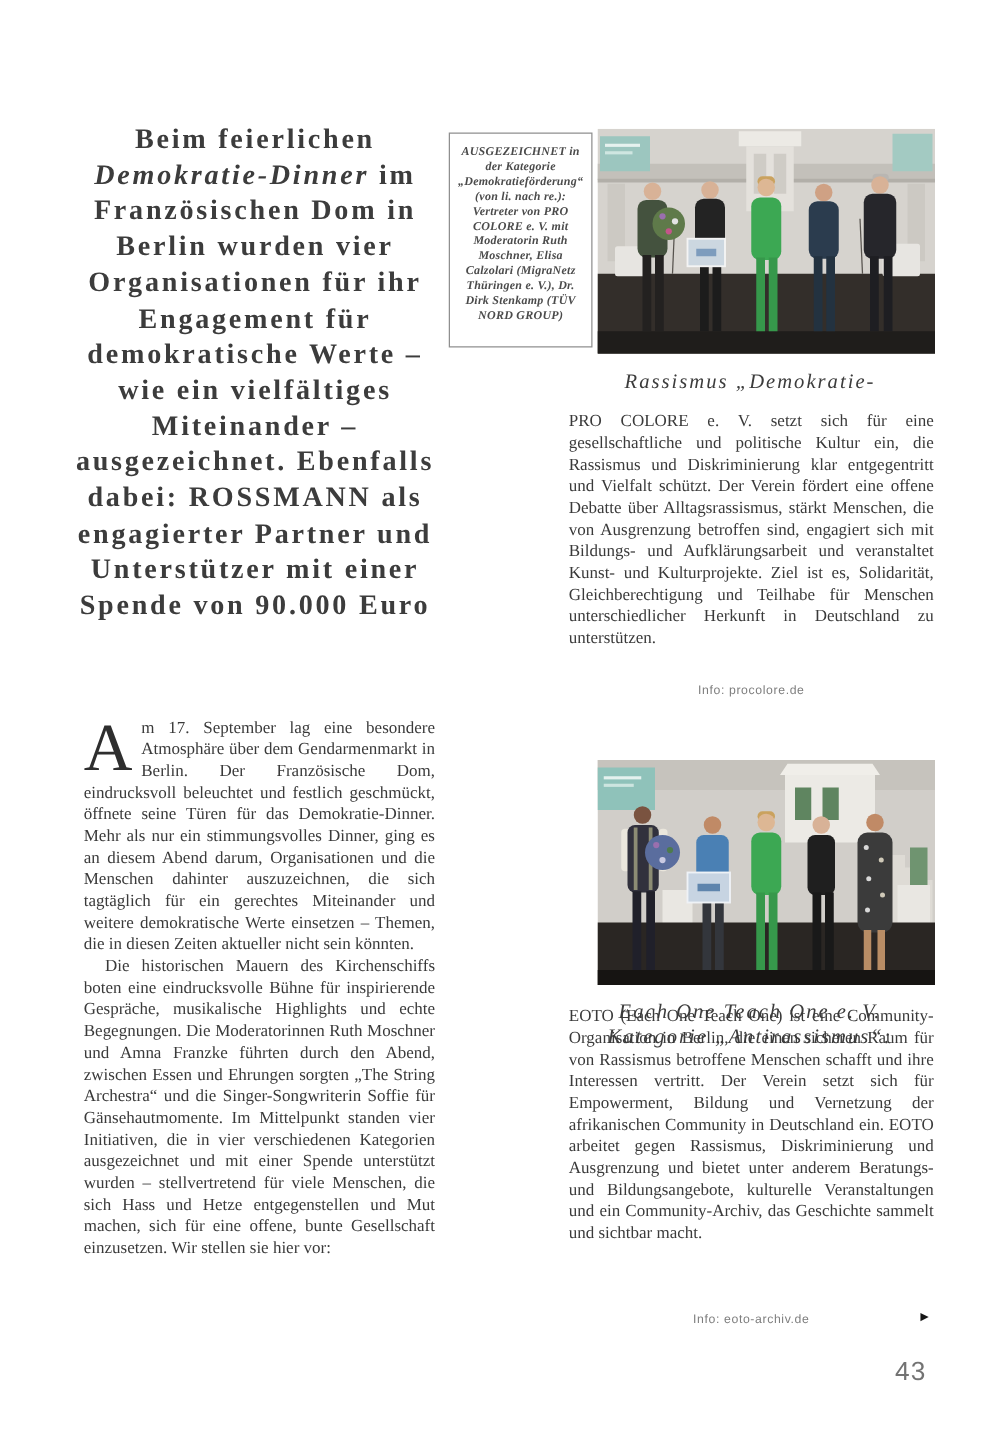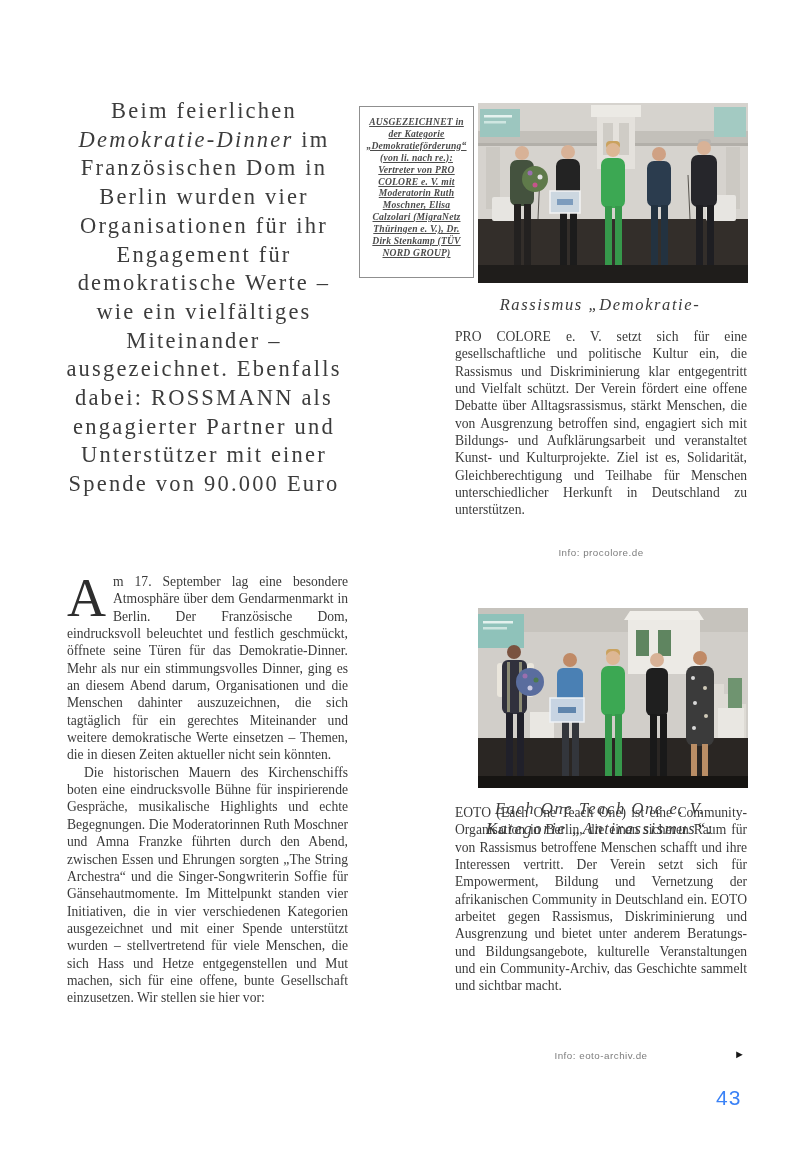--- a/index.html
+++ b/index.html
@@ -4,42 +4,42 @@
 <style>
   html,body { margin:0; padding:0; background:#ffffff; }
   .page {
     position:relative; width:800px; height:1149px; background:#ffffff;
     font-family:"Liberation Serif", serif; color:#3a3a3a; overflow:hidden;
   }
   
   .headline {
     position:absolute; left:58px; top:97px; width:292px;
     text-align:center; font-size:22.5px; line-height:28.7px;
-    letter-spacing:2.2px; color:#3c3c3c; font-weight:400;
+    letter-spacing:2.2px; color:#3c3c3c; font-weight:700;
   }
   .headline .it { font-style:italic; }
   .article-body {
     position:absolute; left:67px; top:573px; width:281px;
     font-size:13.6px; line-height:17.35px; text-align:justify;
     color:#3a3a3a;
   }
   .article-body p { margin:0; }
   .dropcap {
     float:left; font-size:54px; line-height:44px;
     padding:3px 7px 0 0; color:#2e2e2e;
   }
   .para-indent { text-indent:17px; }
   
   .caption-box {
     position:absolute; left:359px; width:115px; box-sizing:border-box;
     border:1px solid #8f8f8f; background:#ffffff;
     text-align:center; font-style:italic; font-weight:bold;
     font-size:9.6px; line-height:11.9px; letter-spacing:0.2px;
     color:#4b4b4b; padding:9px 5px 6px 5px;
-    overflow:hidden; hyphens:auto;text-decoration:underline;
+    overflow:hidden; hyphens:auto;
   }
   #caption-1 { top:106px; height:172px; }
   #caption-2 { top:608px; height:175px; }
   
   .photo {
     position:absolute; left:478px; width:270px; height:180px;
     display:block;
   }
   #photo-1 { top:103px; }
   #photo-2 { top:608px; }
@@ -67,21 +67,21 @@
   #info-1 { top:547px; }
   #info-2 { top:1050px; }
   .more-arrow {
     position:absolute; right:2px; top:-2px; color:#161616;
     font-size:11px; letter-spacing:0;
   }
   
   .page-number {
     position:absolute; left:716px; top:1086px;
     font-family:"Liberation Sans", sans-serif; font-size:21px;
-    color:#3b82f6; letter-spacing:1px;
+    color:#737373; letter-spacing:1px;
   }
 </style>
 </head>
 <body>
 
 <div class="page">
 
   <div class="headline">
     <span>Beim feierlichen </span><span class="it">Demokratie-Dinner</span><span> im Französischen Dom in Berlin wurden vier Organisationen für ihr Engagement für demokratische Werte – wie ein vielfältiges Miteinander – ausgezeichnet. Ebenfalls dabei: ROSSMANN als engagierter Partner und Unterstützer mit einer Spende von 90.000 Euro</span>
   </div>

